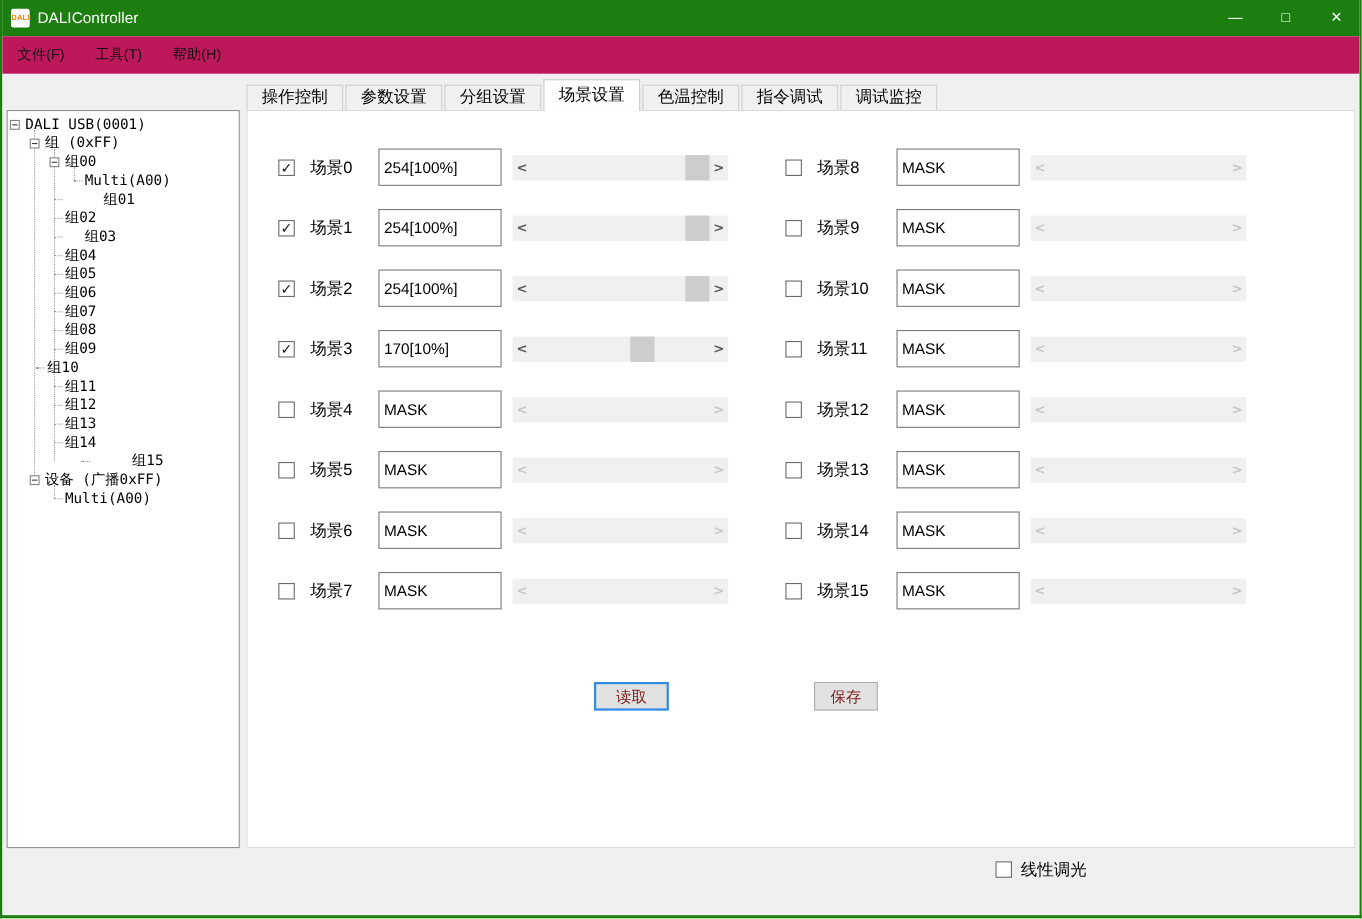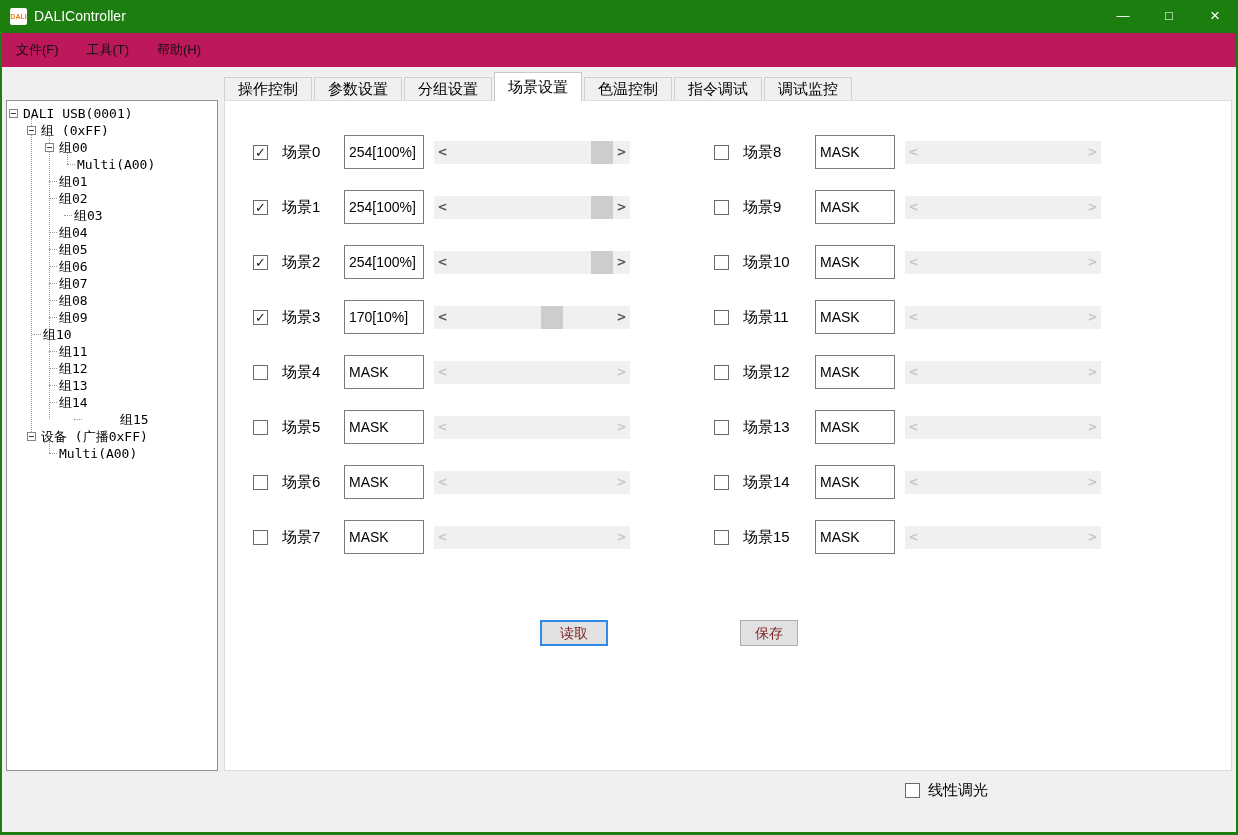--- a/index.html
+++ b/index.html
@@ -65,21 +65,21 @@
   .scene-col{ position:absolute; top:39px; }
   .scene-col.left{ left:28px; --labw:62px; }
   .scene-col.right{ left:489px; --labw:72px; }
   .scene-row{ display:flex; align-items:center; height:24px; margin-bottom:31px; }
   .cb{
     width:15px; height:15px; border:1px solid #6a6a6a; background:#fff; flex:0 0 15px;
     font-size:13px; line-height:13px; text-align:center; color:#1a1a1a; margin-right:14px;
   }
   .scene-label{ width:var(--labw); font-size:15px; color:#000; }
   .scene-value{
-    width:80px; height:24px; border:1px solid #7a7a7a; background:#fff; color:#000;
+    width:112px; height:24px; border:1px solid #7a7a7a; background:#fff; color:#000;
     font-family:"Liberation Sans","DejaVu Sans",sans-serif; font-size:14px; padding:16px 4px; outline:none;
   }
   .hscroll{ position:relative; width:196px; height:23px; background:#f0f0f0; margin-left:10px; }
   .hs-arrow{
     position:absolute; top:0; width:17px; height:23px; line-height:22px; text-align:center;
     font-size:12px; font-weight:bold; color:#5a5a5a; font-family:"DejaVu Sans",sans-serif;
   }
   .hs-arrow.left{ left:0; } .hs-arrow.right{ right:0; }
   .hscroll.disabled .hs-arrow{ color:#c6c6c6; }
   .hs-thumb{ position:absolute; top:0; width:22px; height:23px; background:#cdcdcd; }
@@ -136,29 +136,29 @@
           <span class="tree-label">组 (0xFF)</span>
         </div>
         <div class="tree-row" style="padding-left: 38px;">
           <span class="tree-box"></span>
           <span class="tree-label">组00</span>
         </div>
         <div class="tree-row" style="padding-left: 60px;">
           <span class="tree-dash"></span>
           <span class="tree-label">Multi(A00)</span>
         </div>
-        <div class="tree-row" style="padding-left: 42px;">
+        <div class="tree-row" style="padding-left: 42px; gap: 35px;">
           <span class="tree-dash"></span>
           <span class="tree-label">组01</span>
         </div>
         <div class="tree-row" style="padding-left: 42px;">
           <span class="tree-dash"></span>
           <span class="tree-label">组02</span>
         </div>
-        <div class="tree-row" style="padding-left: 57px;">
+        <div class="tree-row" style="padding-left: 42px; gap: 18px;">
           <span class="tree-dash"></span>
           <span class="tree-label">组03</span>
         </div>
         <div class="tree-row" style="padding-left: 42px;">
           <span class="tree-dash"></span>
           <span class="tree-label">组04</span>
         </div>
         <div class="tree-row" style="padding-left: 42px;">
           <span class="tree-dash"></span>
           <span class="tree-label">组05</span>

